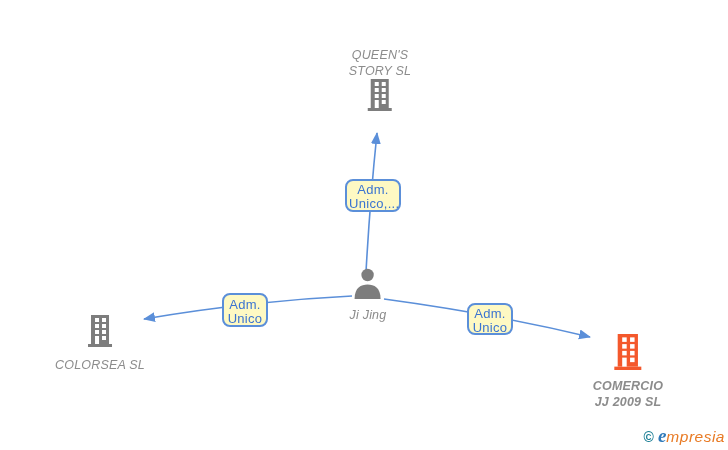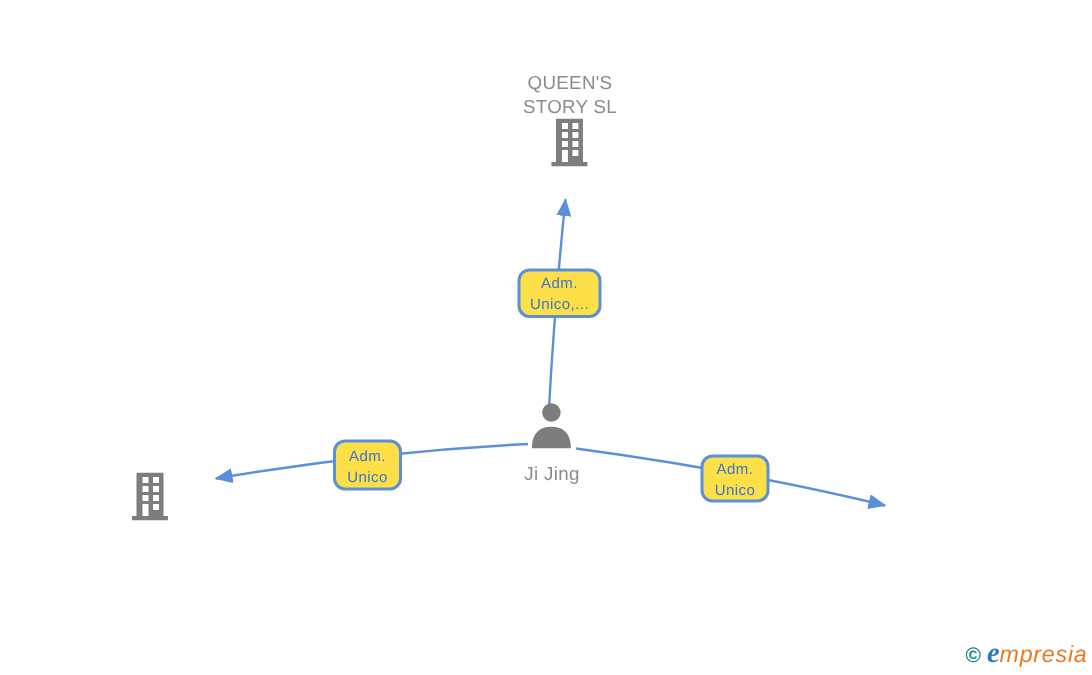--- a/index.html
+++ b/index.html
@@ -16,28 +16,28 @@
   body{font-family:"Liberation Sans", sans-serif;background:#ffffff;}
   .canvas{
     position:relative;width:728px;height:450px;background:#ffffff;overflow:hidden;
   }
   .edges-svg{position:absolute;left:0;top:0;width:728px;height:450px;}
   .edge-path{fill:none;stroke:var(--edge-blue);stroke-width:1.6px;}
   .arrow-head{fill:var(--edge-blue);}
   .node{position:absolute;transform:translateX(-50%);text-align:center;cursor:pointer;}
   .node-label{
     font-size:12.5px;line-height:16px;color:var(--label-gray);
-    letter-spacing:0.2px;white-space:nowrap;
+    letter-spacing:0.2px;white-space:nowrap;font-style:italic;
   }
   .node-label.bold{font-weight:bold;}
   .icon-wrap{display:inline-block;line-height:0;}
   .edge-box{
     position:absolute;box-sizing:border-box;
-    border:2px solid var(--edge-blue);border-radius:8px;background:#fde047;
-    color:var(--edge-label-blue);font-size:10px;line-height:14px;
+    border:2px solid var(--edge-blue);border-radius:8px;background:#fef9c3;
+    color:var(--edge-label-blue);font-size:13px;line-height:14px;
     text-align:center;padding:2px 2px 1px 2px;cursor:pointer;
     letter-spacing:0.3px;
   }
   .person-label{margin-top:4px;}
   .logo{
     position:absolute;right:3px;top:425px;display:flex;align-items:baseline;
     cursor:pointer;user-select:none;
   }
   .logo .copy{color:var(--logo-teal);font-size:14px;font-weight:bold;margin-right:4px;}
   .logo .brand-e{
@@ -114,22 +114,47 @@
             <rect x="15" y="3" width="4" height="4"></rect>
           <rect x="8" y="9" width="4" height="4"></rect>
             <rect x="15" y="9" width="4" height="4"></rect>
           <rect x="8" y="15" width="4" height="4"></rect>
             <rect x="15" y="15" width="4" height="4"></rect>
           <rect x="15" y="21" width="4" height="4"></rect>
           <rect x="8" y="21" width="4" height="8"></rect>
         </g>
       </svg>
     </span>
+    <div class="node-label" style="margin-top:6px;">COLORSEA SL</div>
   </div>
 
+  <div class="node" style="left:628px;top:334px;">
+    <span class="icon-wrap">
+      <svg width="30" height="36" viewBox="0 0 26 32">
+        <g fill="var(--highlight-orange)">
+          <rect x="1" y="29" width="24" height="3"></rect>
+          <rect x="4" y="0" width="18" height="29"></rect>
+        </g>
+        <g fill="#ffffff">
+          <rect x="8" y="3" width="4" height="4"></rect>
+            <rect x="15" y="3" width="4" height="4"></rect>
+          <rect x="8" y="9" width="4" height="4"></rect>
+            <rect x="15" y="9" width="4" height="4"></rect>
+          <rect x="8" y="15" width="4" height="4"></rect>
+            <rect x="15" y="15" width="4" height="4"></rect>
+          <rect x="15" y="21" width="4" height="4"></rect>
+          <rect x="8" y="21" width="4" height="8"></rect>
+        </g>
+      </svg>
+    </span>
+    <div class="node-label bold" style="margin-top:4px;">
+      <div>COMERCIO</div>
+      <div>JJ 2009 SL</div>
+    </div>
+  </div>
 
   <div class="edge-box" style="left:345px;top:179px;width:56px;height:33px;">
     <div>Adm.</div>
     <div>Unico,...</div>
   </div>
 
   <div class="edge-box" style="left:222px;top:293px;width:46px;height:34px;padding-top:3px;">
     <div>Adm.</div>
     <div>Unico</div>
   </div>

